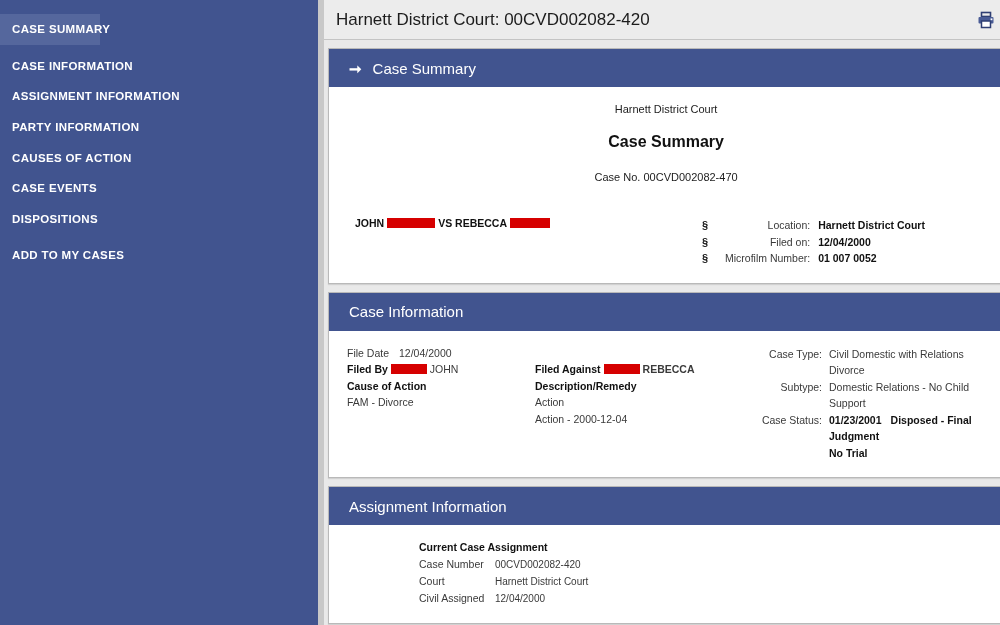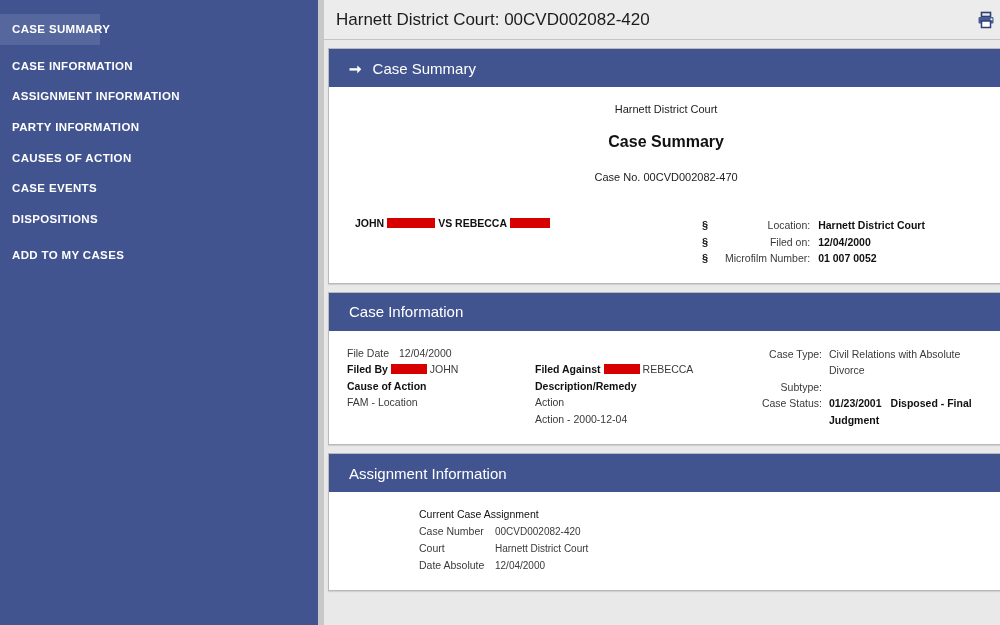--- a/index.html
+++ b/index.html
@@ -237,21 +237,21 @@
     color: #3a3a3a;
     margin-left: 7px;
   }
   .ci-val.b { font-weight: bold; color: #111; }
   .ci-val .sp { display: inline-block; width: 9px; }
 
   
   .ai-block { padding-left: 72px; }
   .ai-title {
     font-size: 10.5px;
-    font-weight: normal;
+    font-weight: bold;
     color: #111;
     line-height: 17px;
   }
   .ai-row { display: flex; line-height: 17px; }
   .ai-lbl {
     flex: 0 0 76px;
     font-size: 10.5px;
     color: #3a3a3a;
     white-space: nowrap;
   }
@@ -361,44 +361,49 @@
           <div class="ci-wrap">
 
             <div class="ci-left">
               <div class="ci-line">
                 <span>File Date</span><span class="gap"></span><span>12/04/2000</span>
               </div>
               <div class="ci-line b">
                 <span>Filed By</span><span class="redact w36"></span><span style="font-weight:normal;color:#3a3a3a;">JOHN</span>
               </div>
               <div class="ci-line b">Cause of Action</div>
-              <div class="ci-line">FAM - Location</div>
+              <div class="ci-line">FAM - Divorce</div>
             </div>
 
             <div class="ci-mid">
               <div class="ci-line">&nbsp;</div>
               <div class="ci-line b">
-                <span>Filed Against</span><span class="redact w36"></span><span style="font-weight:normal;color:#3a3a3a;">REBECCA</span>
+                <span>Filed Against</span><span class="redact w36"></span><span style="font-weight:bold;color:#3a3a3a;">REBECCA</span>
               </div>
               <div class="ci-line b">Description/Remedy</div>
               <div class="ci-line">Action</div>
               <div class="ci-line">Action - 2000-12-04</div>
             </div>
 
             <div class="ci-right">
               <div class="ci-row">
                 <span class="ci-lbl">Case Type:</span>
-                <span class="ci-val">Civil Relations with Absolute Divorce</span>
+                <span class="ci-val">Civil Domestic with Relations Divorce</span>
               </div>
               <div class="ci-row">
                 <span class="ci-lbl">Subtype:</span>
+                <span class="ci-val">Domestic Relations - No Child Support</span>
               </div>
               <div class="ci-row">
                 <span class="ci-lbl">Case Status:</span>
                 <span class="ci-val b"><span>01/23/2001</span><span class="sp"></span><span>Disposed - Final Judgment</span></span>
+              </div>
+              <div class="ci-row">
+                <span class="ci-lbl"></span>
+                <span class="ci-val b">No Trial</span>
               </div>
             </div>
 
           </div>
         </div>
       </section>
 
       <section class="panel">
         <div class="panel-head">
           <span>Assignment Information</span>
@@ -408,21 +413,21 @@
             <div class="ai-title">Current Case Assignment</div>
             <div class="ai-row">
               <span class="ai-lbl">Case Number</span>
               <span class="ai-val">00CVD002082-420</span>
             </div>
             <div class="ai-row">
               <span class="ai-lbl">Court</span>
               <span class="ai-val">Harnett District Court</span>
             </div>
             <div class="ai-row">
-              <span class="ai-lbl">Date Absolute</span>
+              <span class="ai-lbl">Civil Assigned</span>
               <span class="ai-val">12/04/2000</span>
             </div>
           </div>
         </div>
       </section>
 
     </main>
   </div>
 </div>
 

